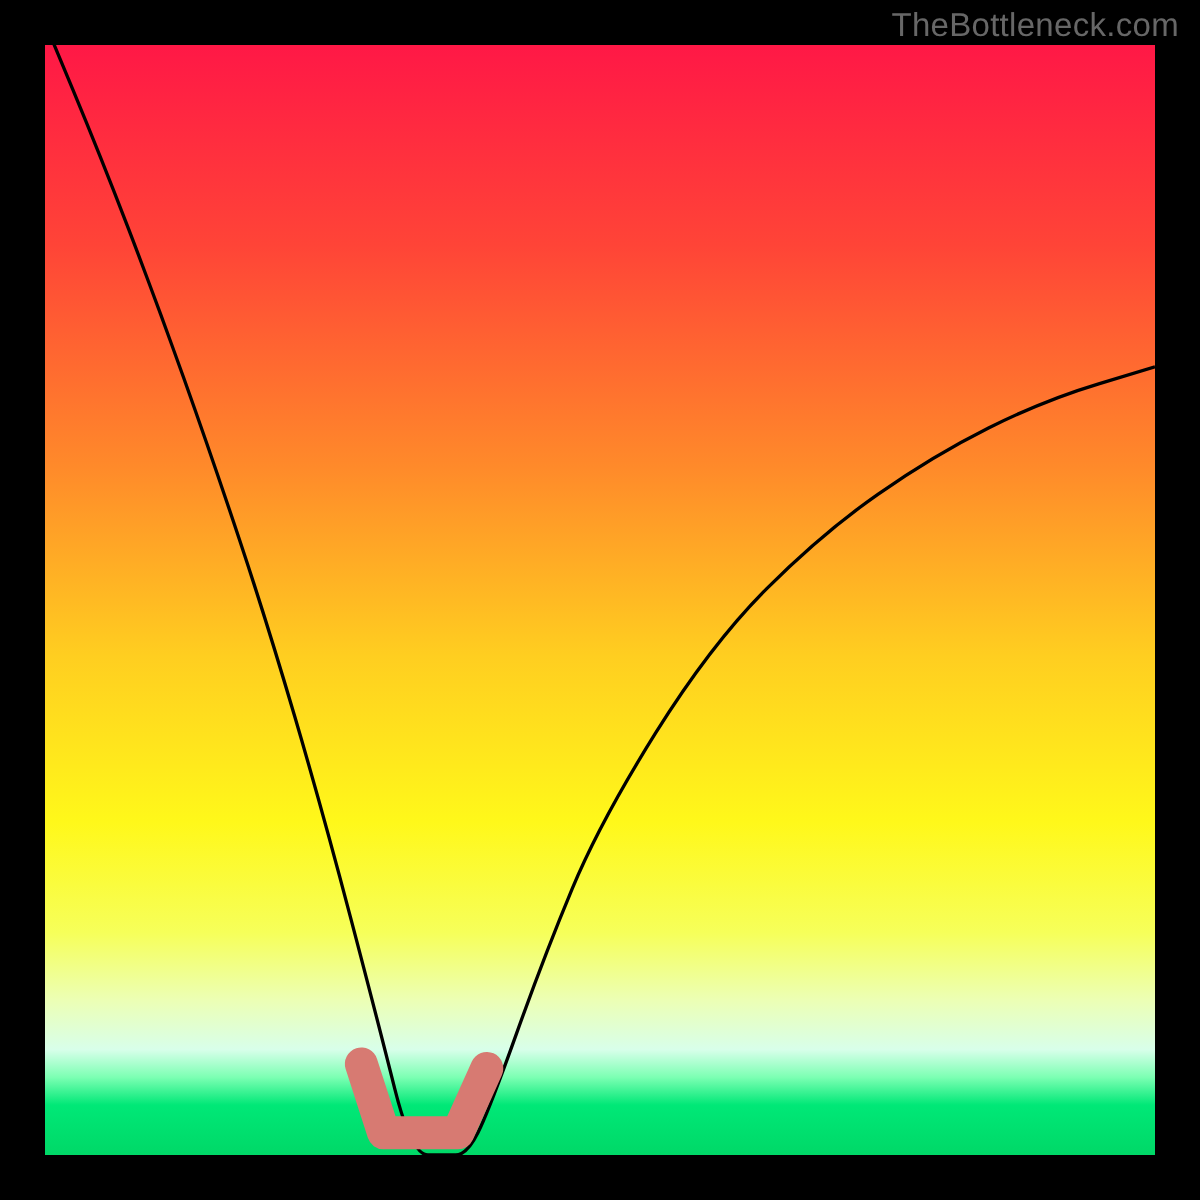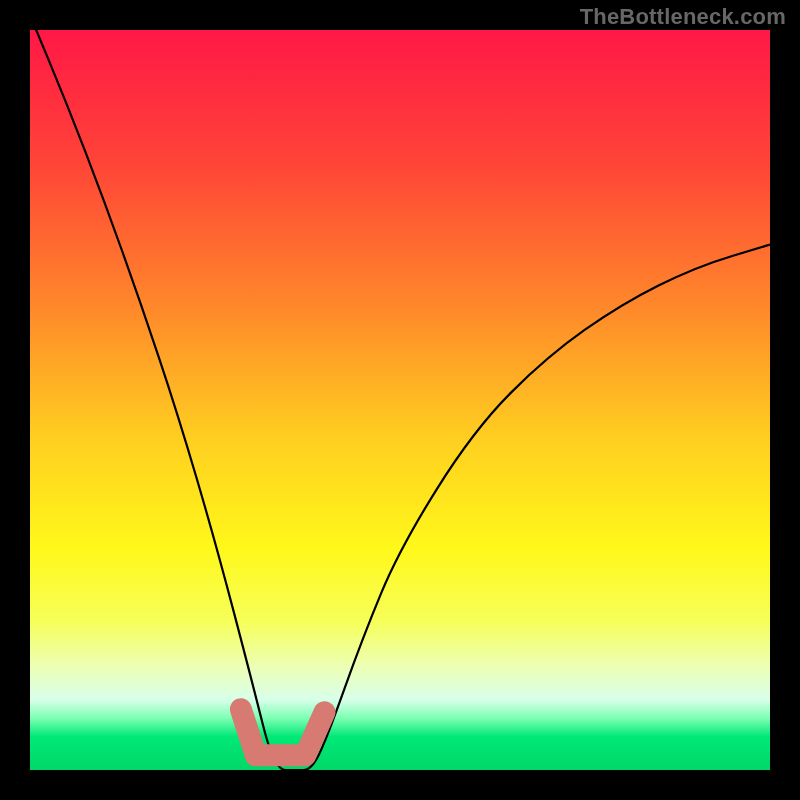--- a/index.html
+++ b/index.html
@@ -24,21 +24,21 @@
     left: 0; top: 0;
     width: 100%;
     height: 100%;
   }
   .watermark {
     position: absolute;
     top: 4px;
     right: 14px;
     color: #676767;
     font-size: 22px;
-    font-weight: 700;
+    font-weight: 400;
     letter-spacing: 0.2px;
   }
   .curve-svg {
     position: absolute;
     left: 0; top: 0;
     width: 100%;
     height: 100%;
   }
   .curve-path {
     fill: none;

